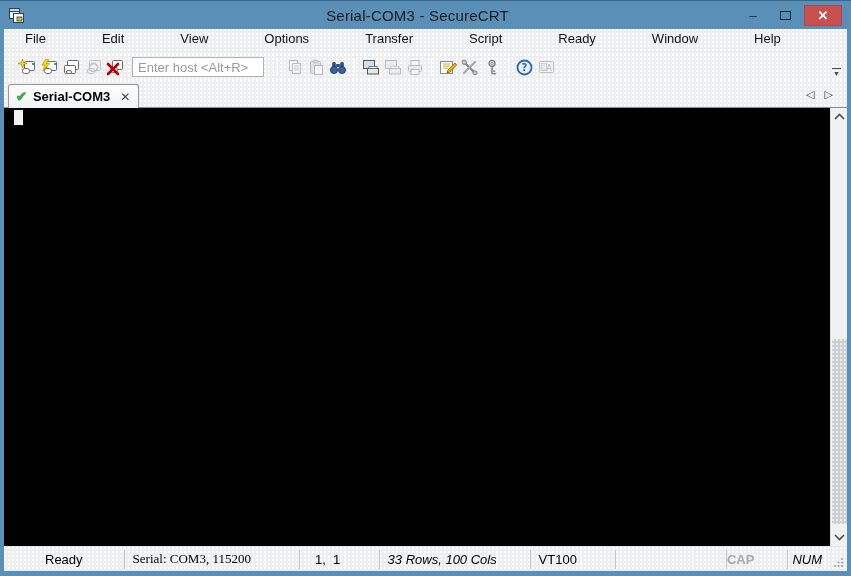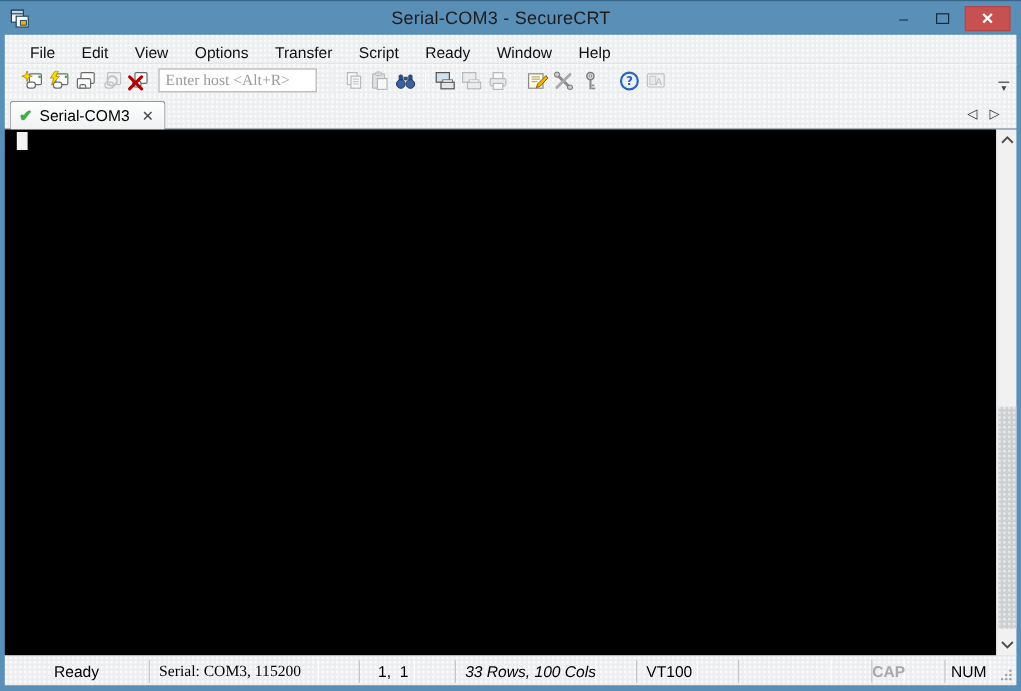--- a/index.html
+++ b/index.html
@@ -26,46 +26,46 @@
 
   
   .chrome {
     background-color:#eceef0;
     background-image: radial-gradient(circle at 1px 1px, rgba(255,255,255,.85) .8px, transparent 1.3px);
     background-size:4px 4px;
   }
   .inner { margin:0 4px; }
 
   
-  .menubar { height:24px; display:flex; align-items:flex-end; padding-left:10px; }
+  .menubar { height:24px; display:flex; align-items:flex-start; padding-left:10px;gap:34px; }
   .menu-item { padding:2px 11px; font-size:13px; color:#111; cursor:default; }
 
   
   .toolbar { height:27px; display:flex; align-items:center; padding-left:12px; border-top:1px solid #f8f8f8; position:relative; }
   .tbtn { width:22px; height:22px; display:flex; align-items:center; justify-content:center; border-radius:2px; }
   .tbtn.disabled { opacity:.45; filter:grayscale(.8); }
   .tsep { width:1px; height:18px; background:#c9c9c9; border-right:1px solid #fff; margin:0 5px; }
   .host-input { margin-left:6px; margin-right:8px; width:132px; height:20px; border:1px solid #b2b2b2;
-                font-size:13px; padding:0 5px; color:#333; background:#fff; font-family:Liberation Serif, serif; }
+                font-size:13px; padding:0 5px; color:#333; background:#fff; font-family:Liberation Sans, sans-serif; }
   .host-input::placeholder { color:#9b9b9b; opacity:1; }
   .tb-overflow { position:absolute; right:4px; bottom:3px; width:13px; text-align:center;
                  font-size:8px; line-height:7px; color:#444; }
   .tb-overflow .bar { display:block; height:1px; background:#444; margin:0 2px 1px 2px; }
 
   
   .tabbar { height:27px; display:flex; align-items:flex-end; position:relative; }
   .tab {
     margin-left:4px; height:24px; min-width:130px; display:flex; align-items:center;
     background:linear-gradient(#fefefe,#f0f1f2);
     border:1px solid #989898; border-bottom:none; border-radius:3px 3px 0 0;
     padding:0 8px 0 7px; position:relative; top:1px; z-index:2;
   }
   .tab-check { color:#3fae49; font-size:13px; font-weight:bold; margin-right:6px;
                text-shadow:0 0 1px #2c8a35; }
-  .tab-label { font-size:13px; font-weight:normal; color:#000; }
+  .tab-label { font-size:13px; font-weight:bold; color:#000; }
   .tab-close { margin-left:10px; font-size:12px; color:#444; }
   .tab-arrows { position:absolute; right:14px; bottom:6px; display:flex; gap:10px; font-size:11px; color:#333; }
 
   
   .termrow { flex:1; display:flex; border-top:1px solid #8b8b8b; min-height:0; }
   .terminal { flex:1; background:#000; position:relative; }
   .cursor { position:absolute; left:10px; top:2px; width:9px; height:15px; background:#f4f4f4; }
 
   
   .sbar { width:17px; background:#f1f1f1; border-left:1px solid #e0e0e0; position:relative; }
@@ -81,21 +81,21 @@
                border-top:1px solid #e6e6e6; }
   .sec { height:19px; display:flex; align-items:center; padding:0 8px; white-space:pre;margin-left:33px; }
   .sec + .sec { border-left:1px solid #c6c6c6; box-shadow:-1px 0 0 #fff inset; }
   .sec-ready { flex:1; }
   .sec-conn { width:145px;font-family:Liberation Serif, serif; }
   .sec-pos { width:47px; justify-content:center;padding-left:18px; }
   .sec-size { width:118px;font-style:italic; }
   .sec-emu { width:52px; }
   .sec-blank { width:80px; }
   .sec-cap { width:28px; justify-content:center; color:#a9a9a9; padding:0 4px;font-weight:bold; }
-  .sec-num { width:40px; justify-content:center; padding:0 4px; }
+  .sec-num { width:40px; justify-content:center; padding:0 4px;font-style:italic; }
   .grip { width:21px; height:19px; display:flex; align-items:flex-end; justify-content:flex-end; padding:0 3px 2px 0; }
 </style>
 </head>
 <body>
 
 <div class="win">
   <div class="col">
 
     <div class="titlebar">
       <svg class="app-icon" viewBox="0 0 17 17">

